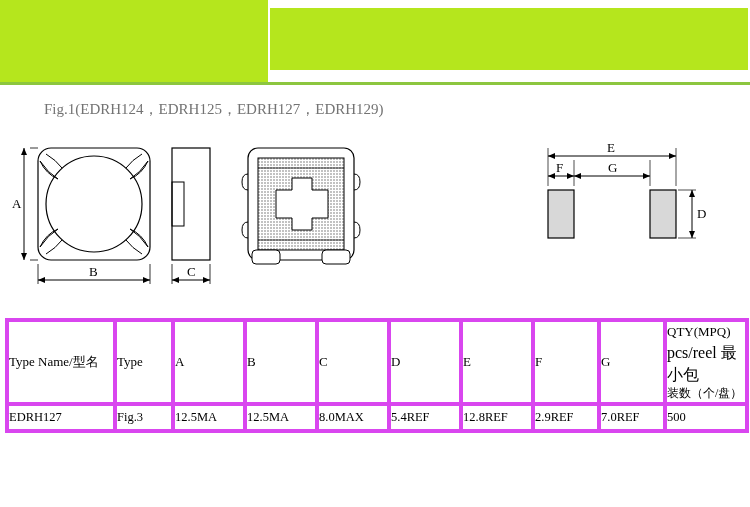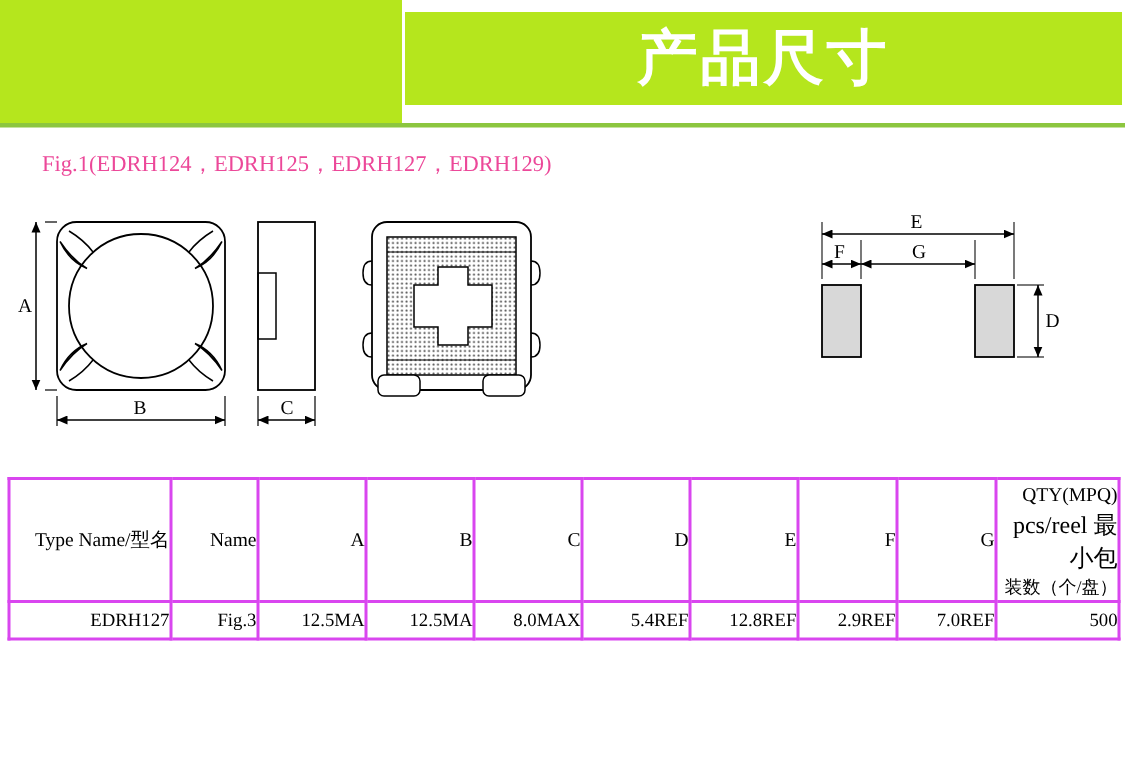--- a/index.html
+++ b/index.html
@@ -63,25 +63,25 @@
     left: 0;
     top: 82px;
     width: 750px;
     height: 3px;
     background: #8cc63f;
   }
 
   
   .fig-caption {
     position: absolute;
-    left: 28px;
+    left: 44px;
     top: 100px;
     font-size: 15px;
     font-family: "Liberation Serif", serif;
-    color: #ec4899;
+    color: #737373;
     white-space: nowrap;
   }
 
   
   .drawing {
     position: absolute;
     left: 0;
     top: 128px;
     width: 750px;
     height: 182px;
@@ -95,22 +95,22 @@
     width: 740px;
   }
   table.spec {
     border-collapse: collapse;
     width: 740px;
     table-layout: fixed;
     font-size: 12.5px;
     font-family: "Liberation Serif", serif;
   }
   table.spec th, table.spec td {
-    border: 2px solid #d946ef;
-    text-align: right;
+    border: 4px solid #d946ef;
+    text-align: left;
     vertical-align: middle;
     padding: 0;
     color: #000;
     font-weight: normal;
   }
   table.spec thead th {
     height: 80px;
     font-size: 13px;
   }
   table.spec tbody td {
@@ -136,21 +136,20 @@
   }
 </style>
 </head>
 <body>
 
 <div class="page">
 
   <div class="banner">
     <div class="banner-white"></div>
     <div class="banner-green-block"></div>
-    <div class="banner-title">产品尺寸</div>
   </div>
   <div class="banner-rule"></div>
 
   <div class="fig-caption">Fig.1(EDRH124，EDRH125，EDRH127，EDRH129)</div>
 
   <div class="drawing">
     <svg width="750" height="182" viewBox="0 0 750 182" xmlns="http://www.w3.org/2000/svg">
       <defs>
         <marker id="arrH" markerWidth="8" markerHeight="8" refX="7" refY="3" orient="auto">
           <path d="M0,0 L7,3 L0,6 z" fill="#000"></path>
@@ -255,21 +254,21 @@
         <col style="width:72px">
         <col style="width:72px">
         <col style="width:72px">
         <col style="width:66px">
         <col style="width:66px">
         <col style="width:82px">
       </colgroup>
       <thead>
         <tr>
           <th class="th-type">Type Name/型名</th>
-          <th>Name</th>
+          <th>Type</th>
           <th>A</th>
           <th>B</th>
           <th>C</th>
           <th>D</th>
           <th>E</th>
           <th>F</th>
           <th>G</th>
           <th>
             <span class="qty-head">
               <span class="qty-top">QTY(MPQ)</span>

